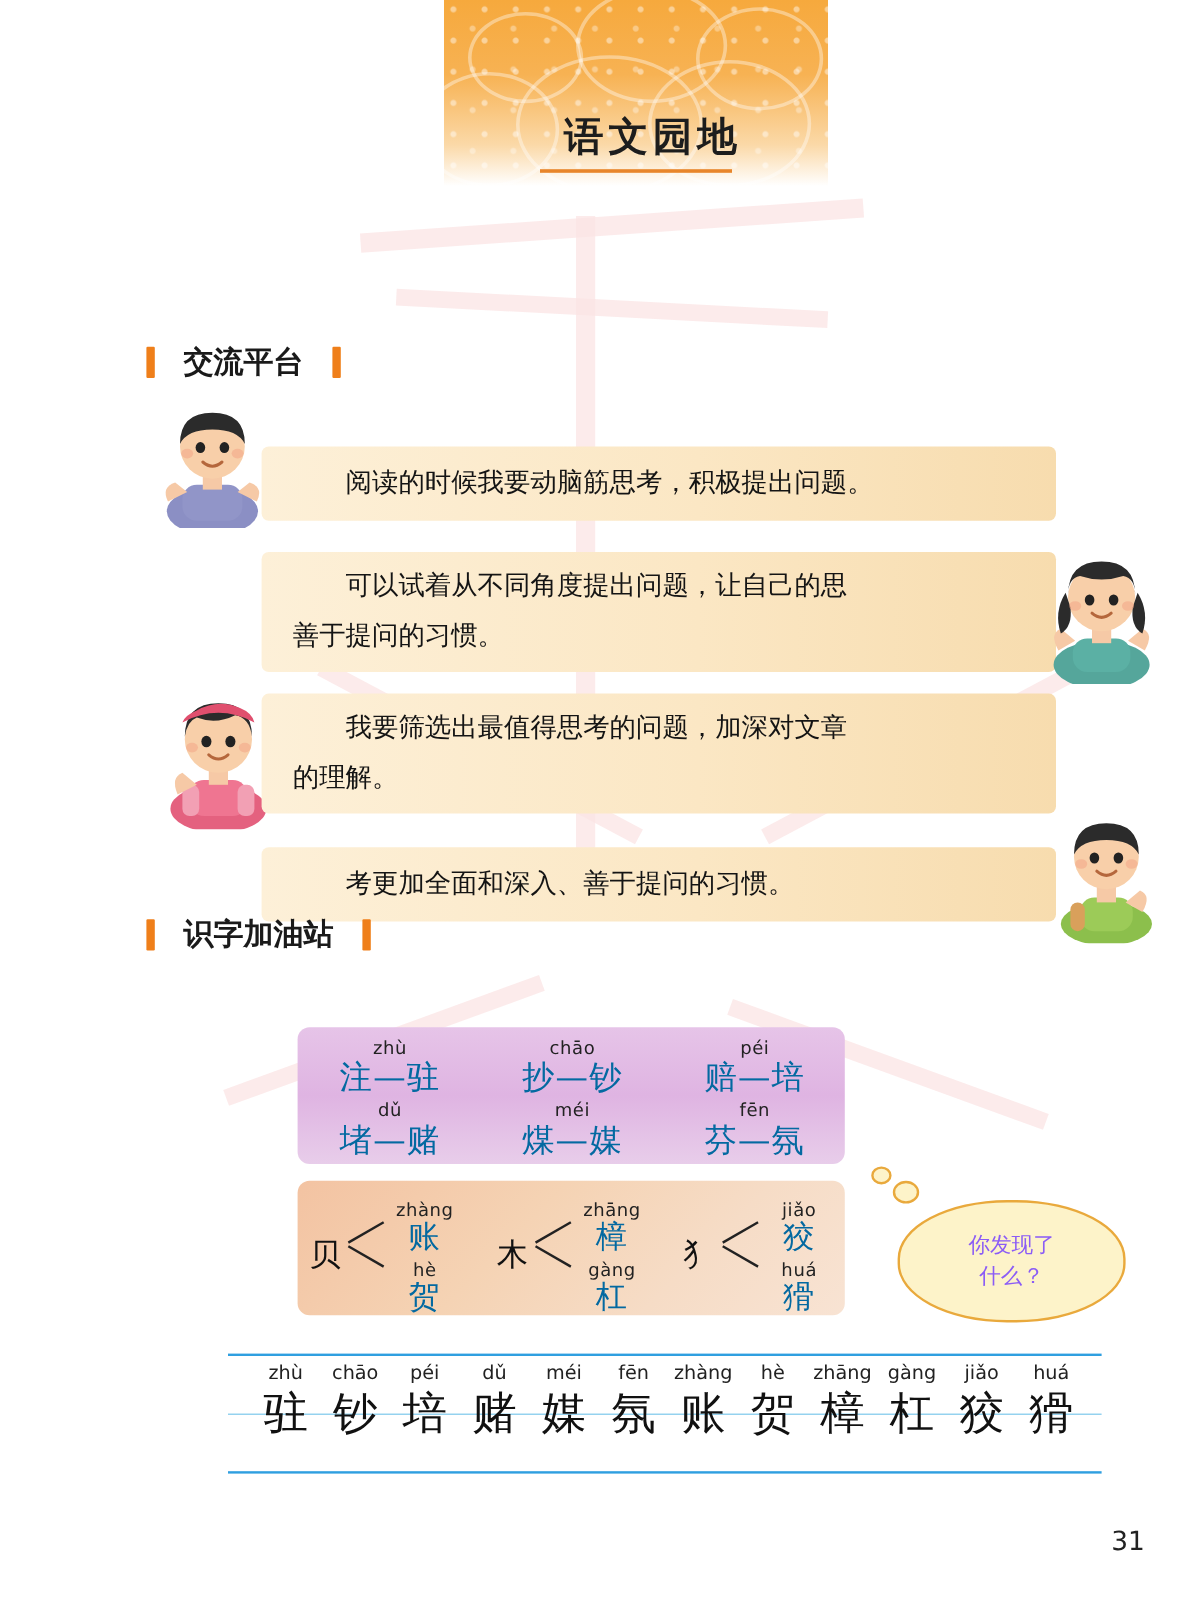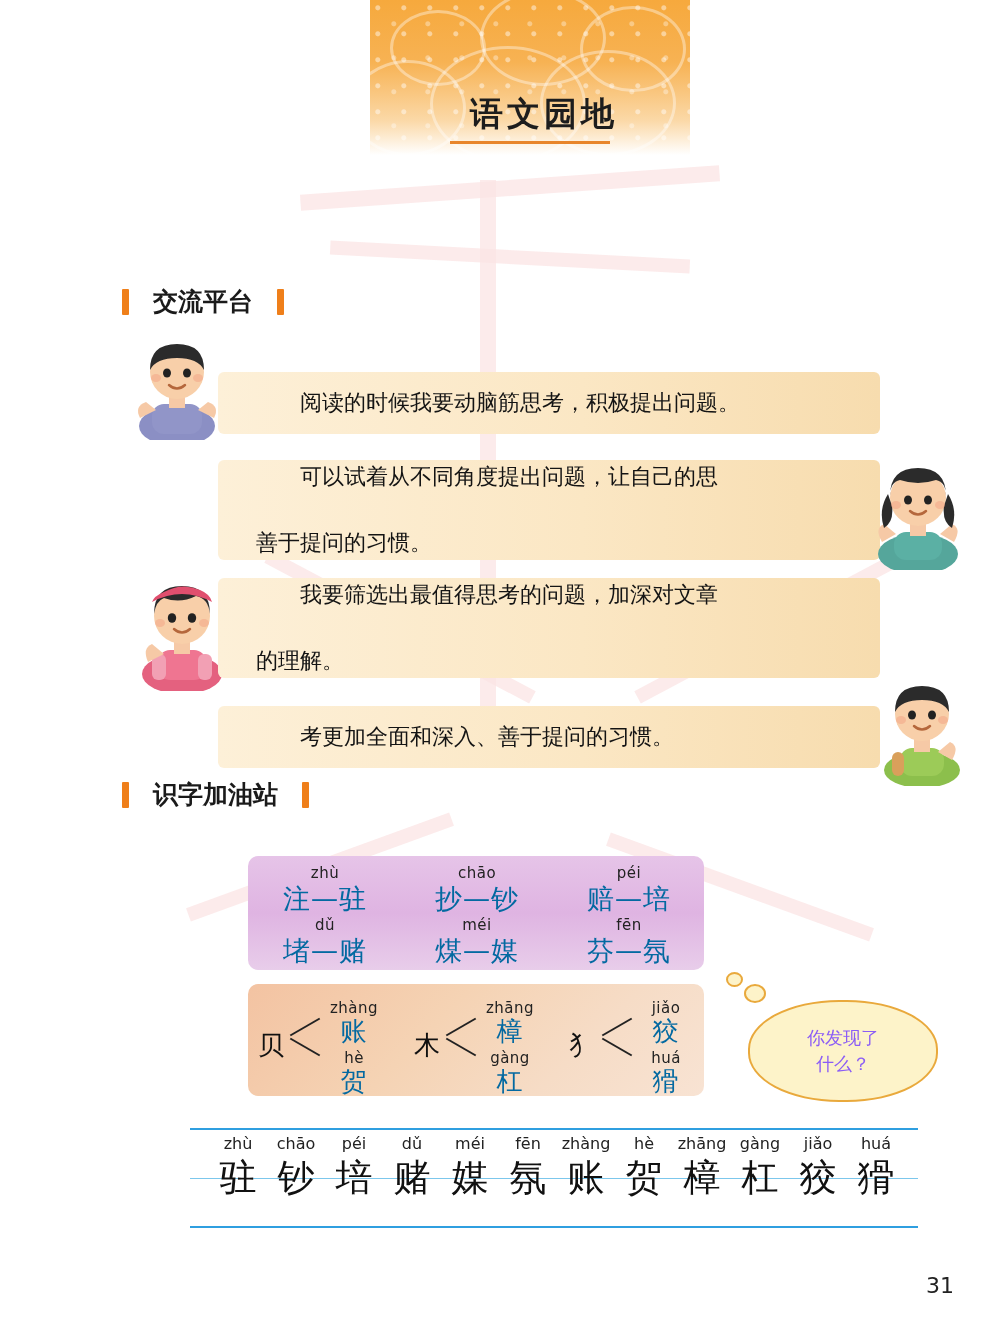--- a/index.html
+++ b/index.html
@@ -42,21 +42,21 @@
   }
   .tick{display:inline-block;width:7px;height:26px;background:#ef7f1a;border-radius:1px;}
 
   
   .bubble{
     position:absolute;border-radius:6px;
     background:linear-gradient(90deg,#fdf0d8 0%,#fbe7c4 55%,#f7dcae 100%);
     display:flex;align-items:center;
   }
   .bubble p{
-    margin:12px;padding:0 26px;font-size:22px;line-height:42px;color:#141414;
+    margin:0;padding:0 26px;font-size:22px;line-height:42px;color:#141414;
     font-family:"DejaVu Sans","Liberation Sans",sans-serif;
     text-indent:2em;
   }
   .bubble p.no-indent{text-indent:0;}
 
   
   .kid{position:absolute;}
   .kid svg{display:block;}
 
   
@@ -226,21 +226,21 @@
     <ellipse cx="60" cy="46" rx="27" ry="27" fill="#f8cfa9"></ellipse>
     <path d="M33 44 q0 -26 27 -26 q27 0 27 26 q-6 -12 -27 -12 q-21 0 -27 12z" fill="#2b2b2b"></path>
     <ellipse cx="50" cy="47" rx="4" ry="4.6" fill="#222"></ellipse>
     <ellipse cx="70" cy="47" rx="4" ry="4.6" fill="#222"></ellipse>
     <path d="M52 58 q8 7 16 0" stroke="#b5673c" stroke-width="2.5" fill="none" stroke-linecap="round"></path>
     <ellipse cx="39" cy="52" rx="5" ry="4" fill="#f3a98b" opacity=".6"></ellipse>
     <ellipse cx="81" cy="52" rx="5" ry="4" fill="#f3a98b" opacity=".6"></ellipse>
   </svg>
 </div>
 
-<div class="section-head" style="left:122px;top:778px;">
+<div class="section-head" style="left:122px;top:762px;">
   <span class="tick"></span>
   <span>识字加油站</span>
   <span class="tick"></span>
 </div>
 
 <div class="panel panel-purple" style="left:248px;top:856px;width:456px;height:114px;"></div>
 
 <div class="pair" style="left:260px;top:864px;width:130px;">
   <div class="pin">zhù</div>
   <div class="hz">注—驻</div>

